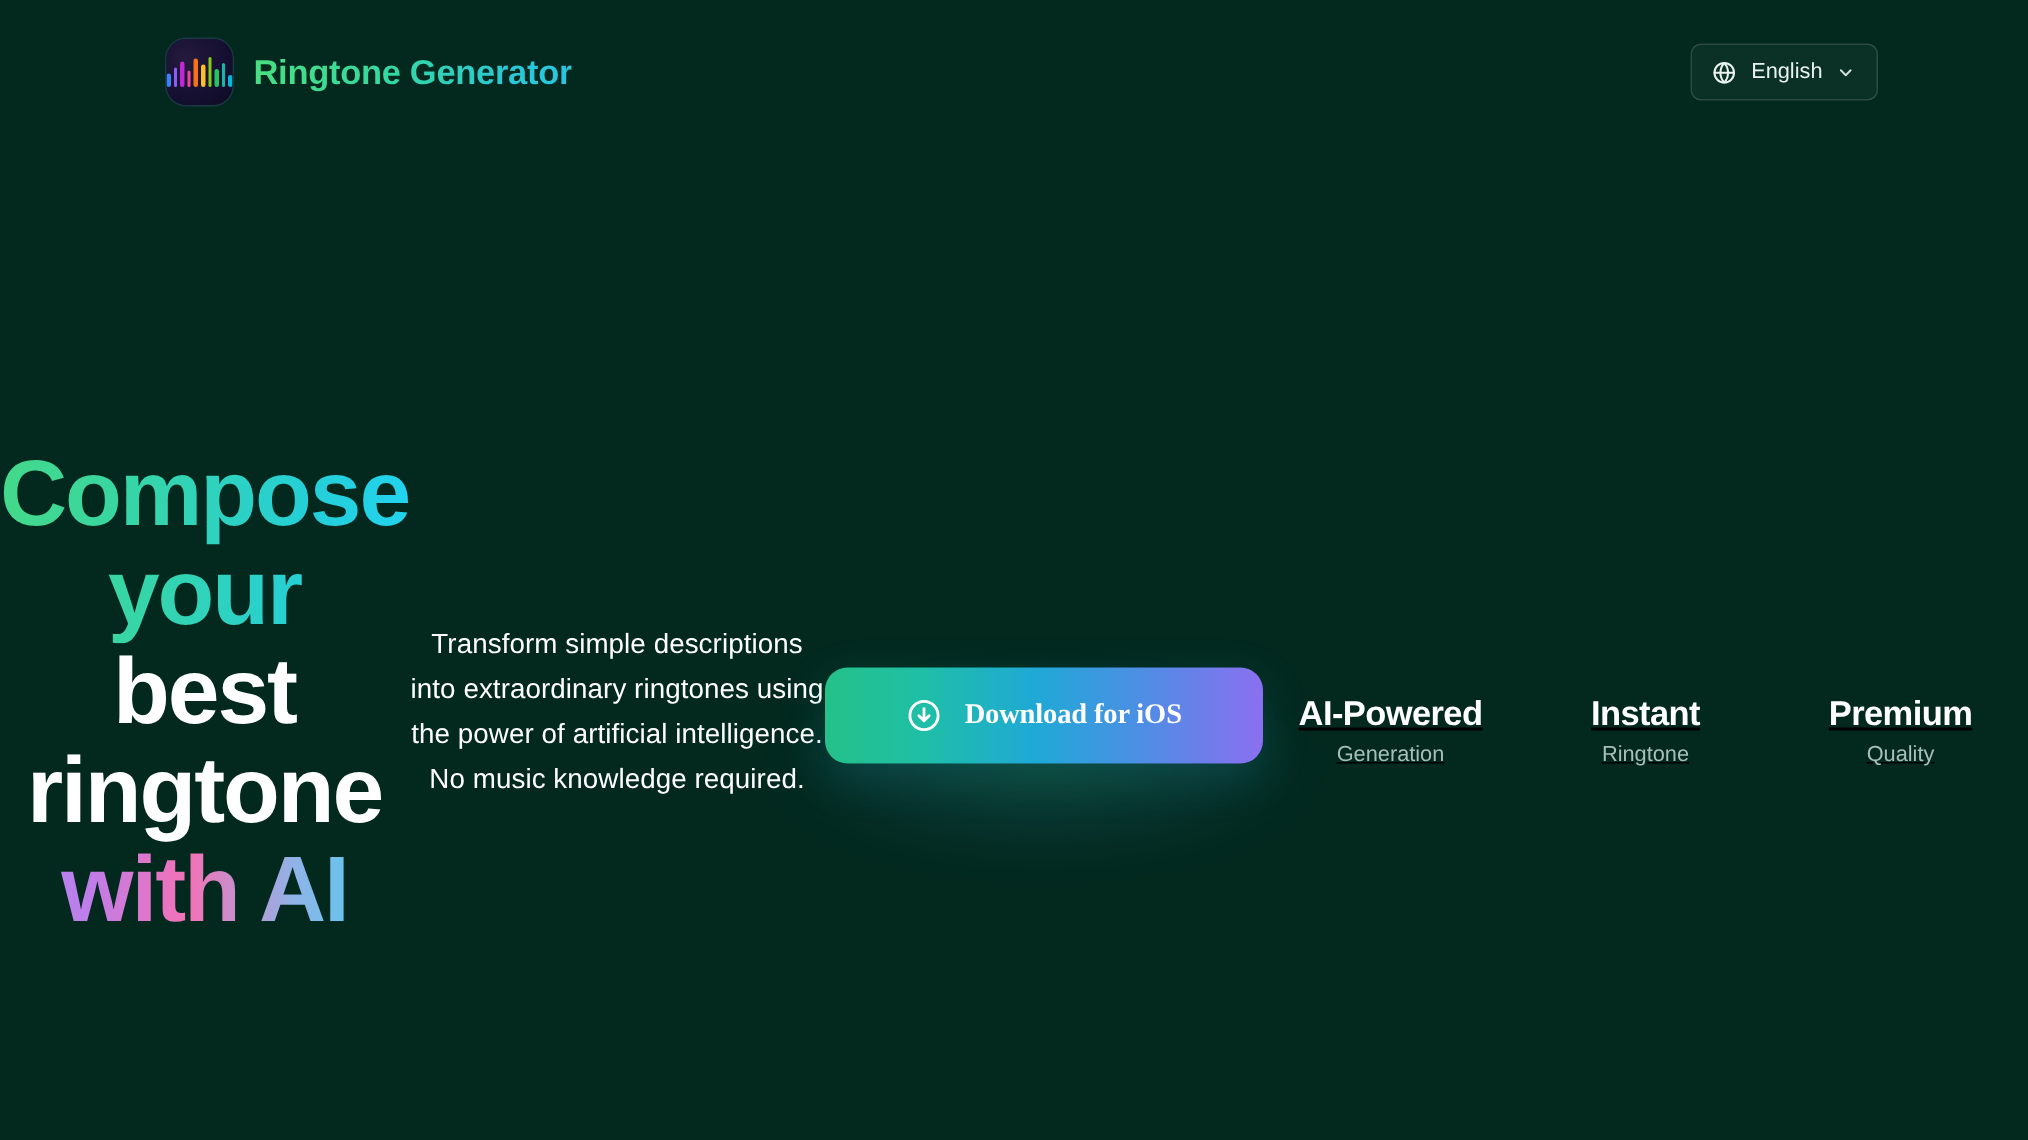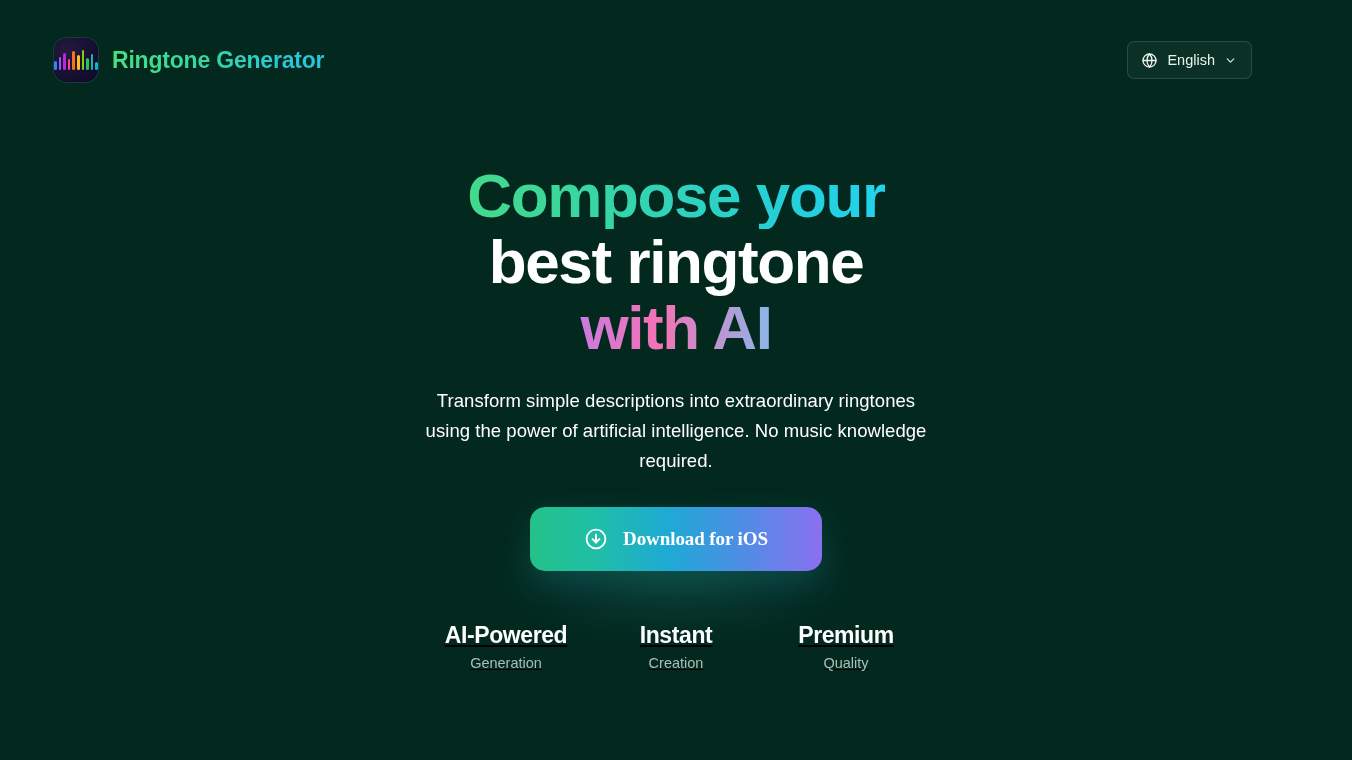--- a/index.html
+++ b/index.html
@@ -13,27 +13,27 @@
   body {
     background: #03291f;
     font-family: "Liberation Sans", sans-serif;
     position: relative;
     -webkit-font-smoothing: antialiased;
   }
 
   
   .site-header {
     position: absolute;
-    top: 16px; left: 0;
+    top: 4px; left: 0;
     width: 1352px;
     height: 88px;
     display: flex;
     align-items: center;
     justify-content: space-between;
-    padding: 0 100px 0 54px;
+    padding: 0 100px 0 111px;
     z-index: 10;
   }
 
   .brand {
     display: flex;
     align-items: center;
     gap: 14px;
   }
 
   .brand-logo {
@@ -89,21 +89,21 @@
 
   .icon-svg { display: block; }
 
   
   .hero {
     position: absolute;
     top: 0; left: 0;
     width: 1352px;
     height: 760px;
     display: flex;
-    flex-direction: column;
+    flex-direction: row;
     align-items: center;
     padding-top: 163px;
   }
 
   .headline {
     text-align: center;
     font-size: 62px;
     font-weight: bold;
     line-height: 66px;
     letter-spacing: -1.4px;
@@ -274,21 +274,21 @@
 
   <div class="stats-row">
 
     <div class="stat-item">
       <div class="stat-title">AI-Powered</div>
       <div class="stat-sub">Generation</div>
     </div>
 
     <div class="stat-item">
       <div class="stat-title">Instant</div>
-      <div class="stat-sub">Creation</div>
+      <div class="stat-sub">Ringtone</div>
     </div>
 
     <div class="stat-item">
       <div class="stat-title">Premium</div>
       <div class="stat-sub">Quality</div>
     </div>
 
   </div>
 
 </main>

